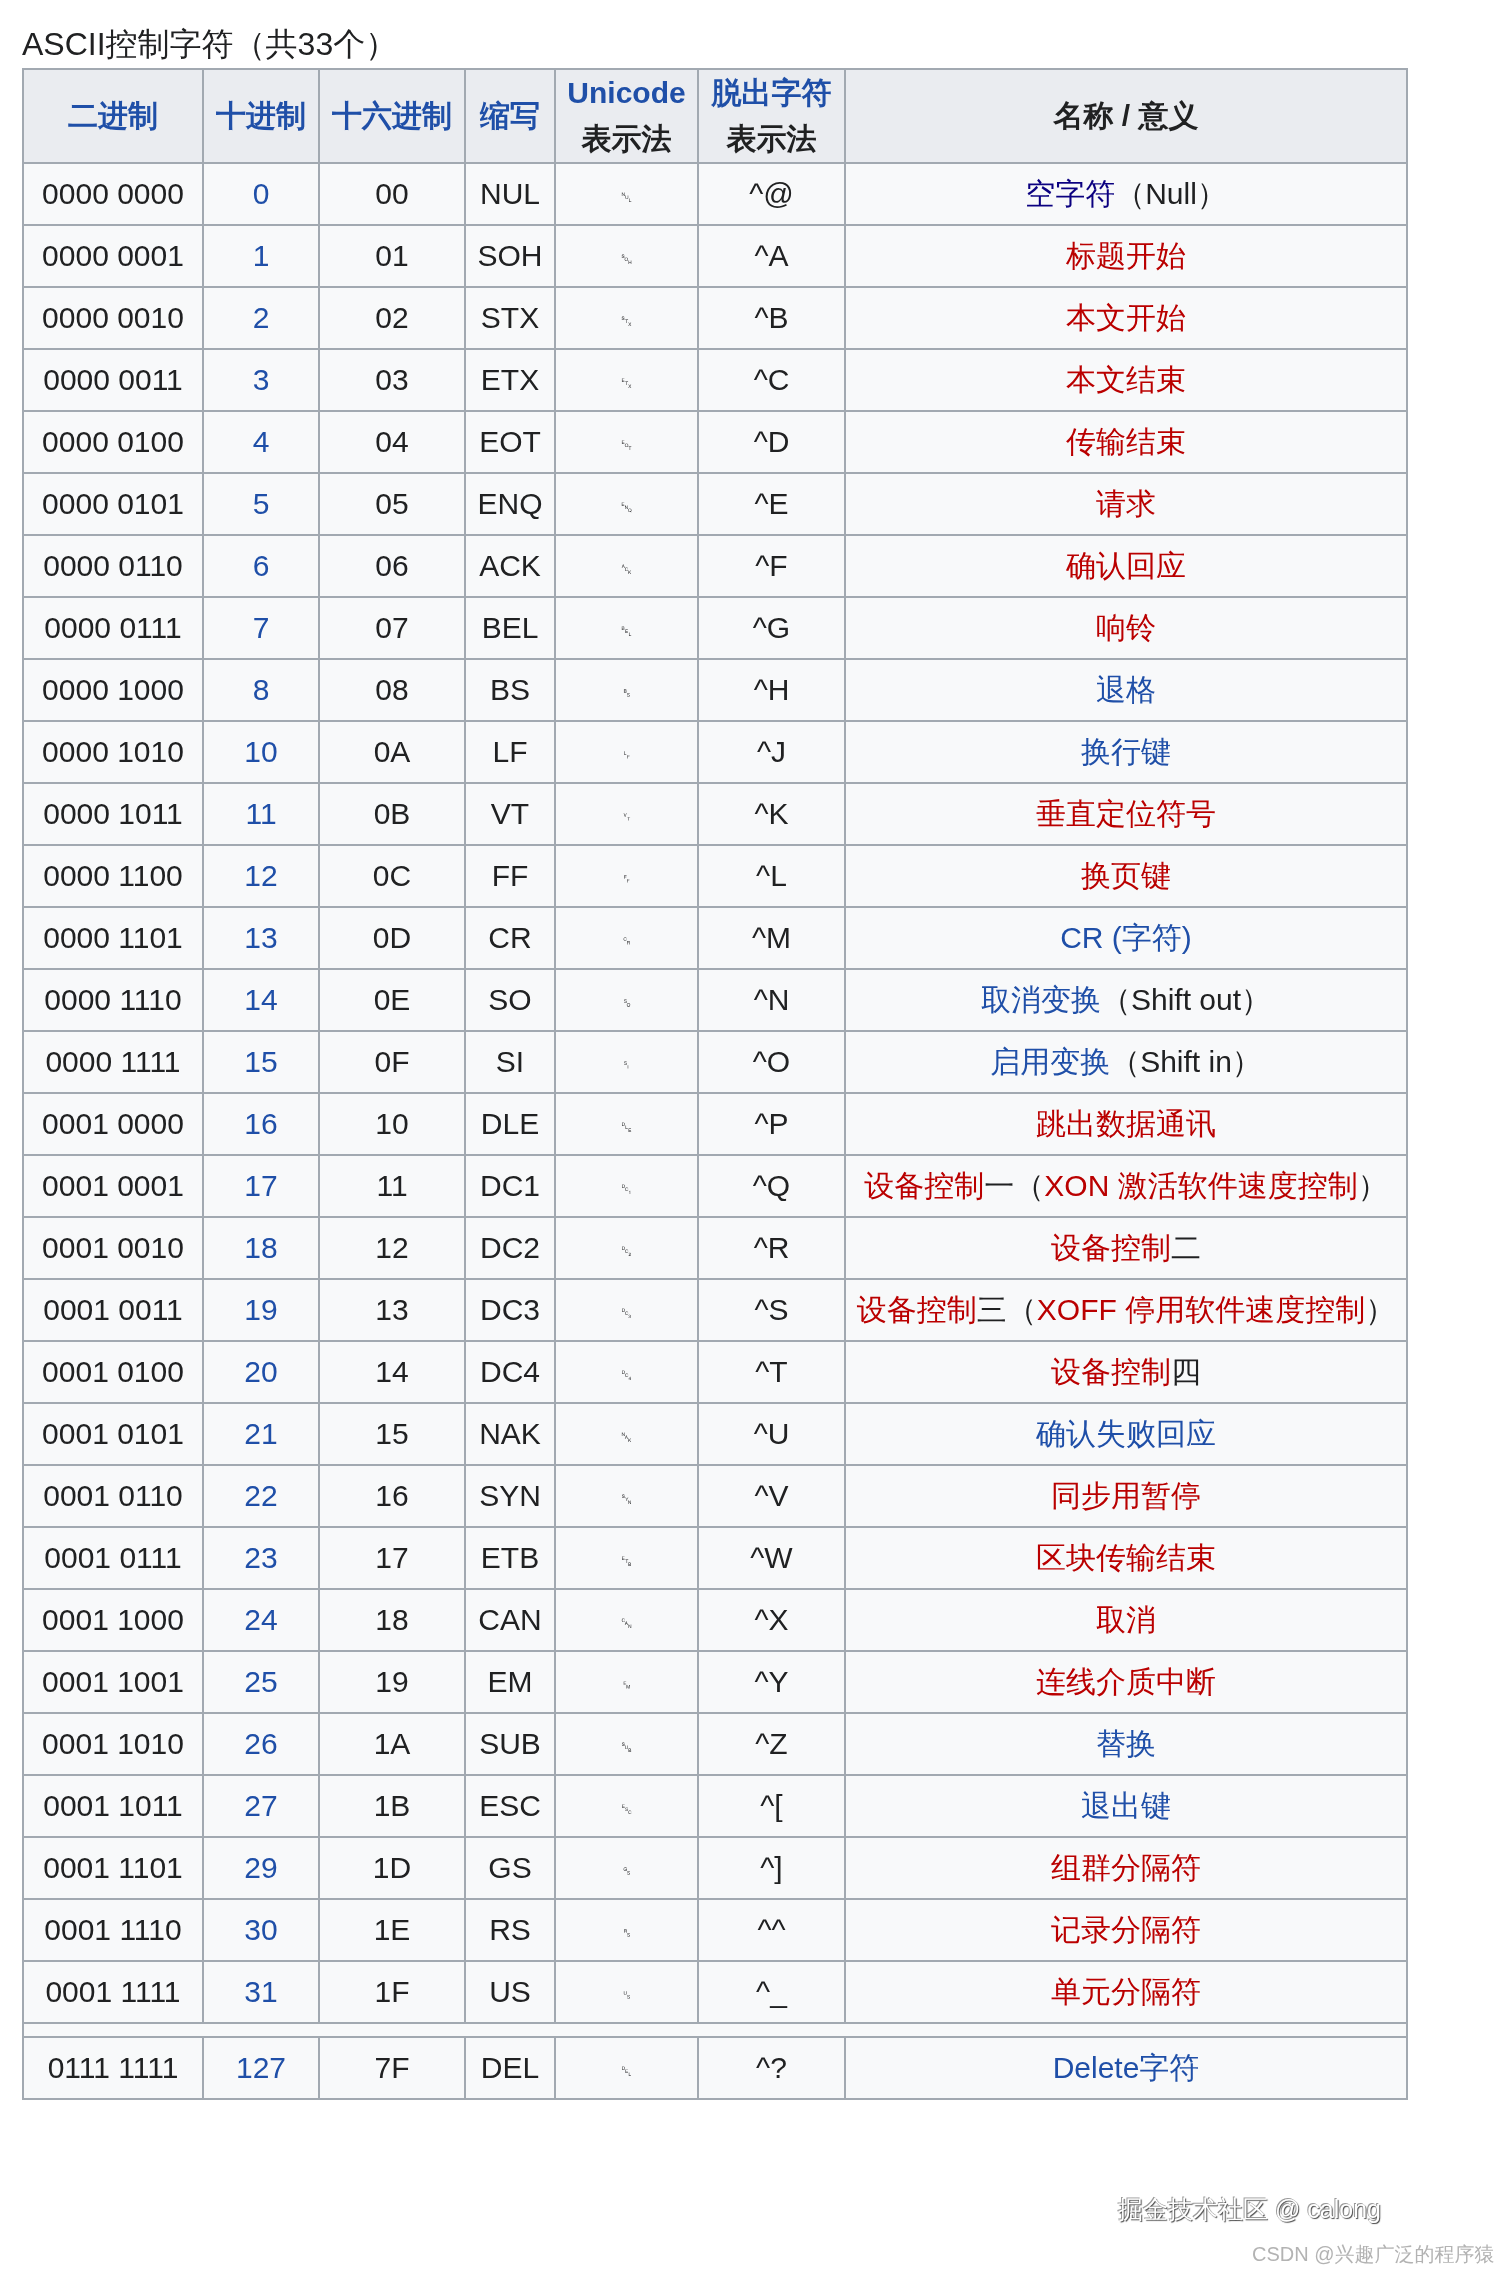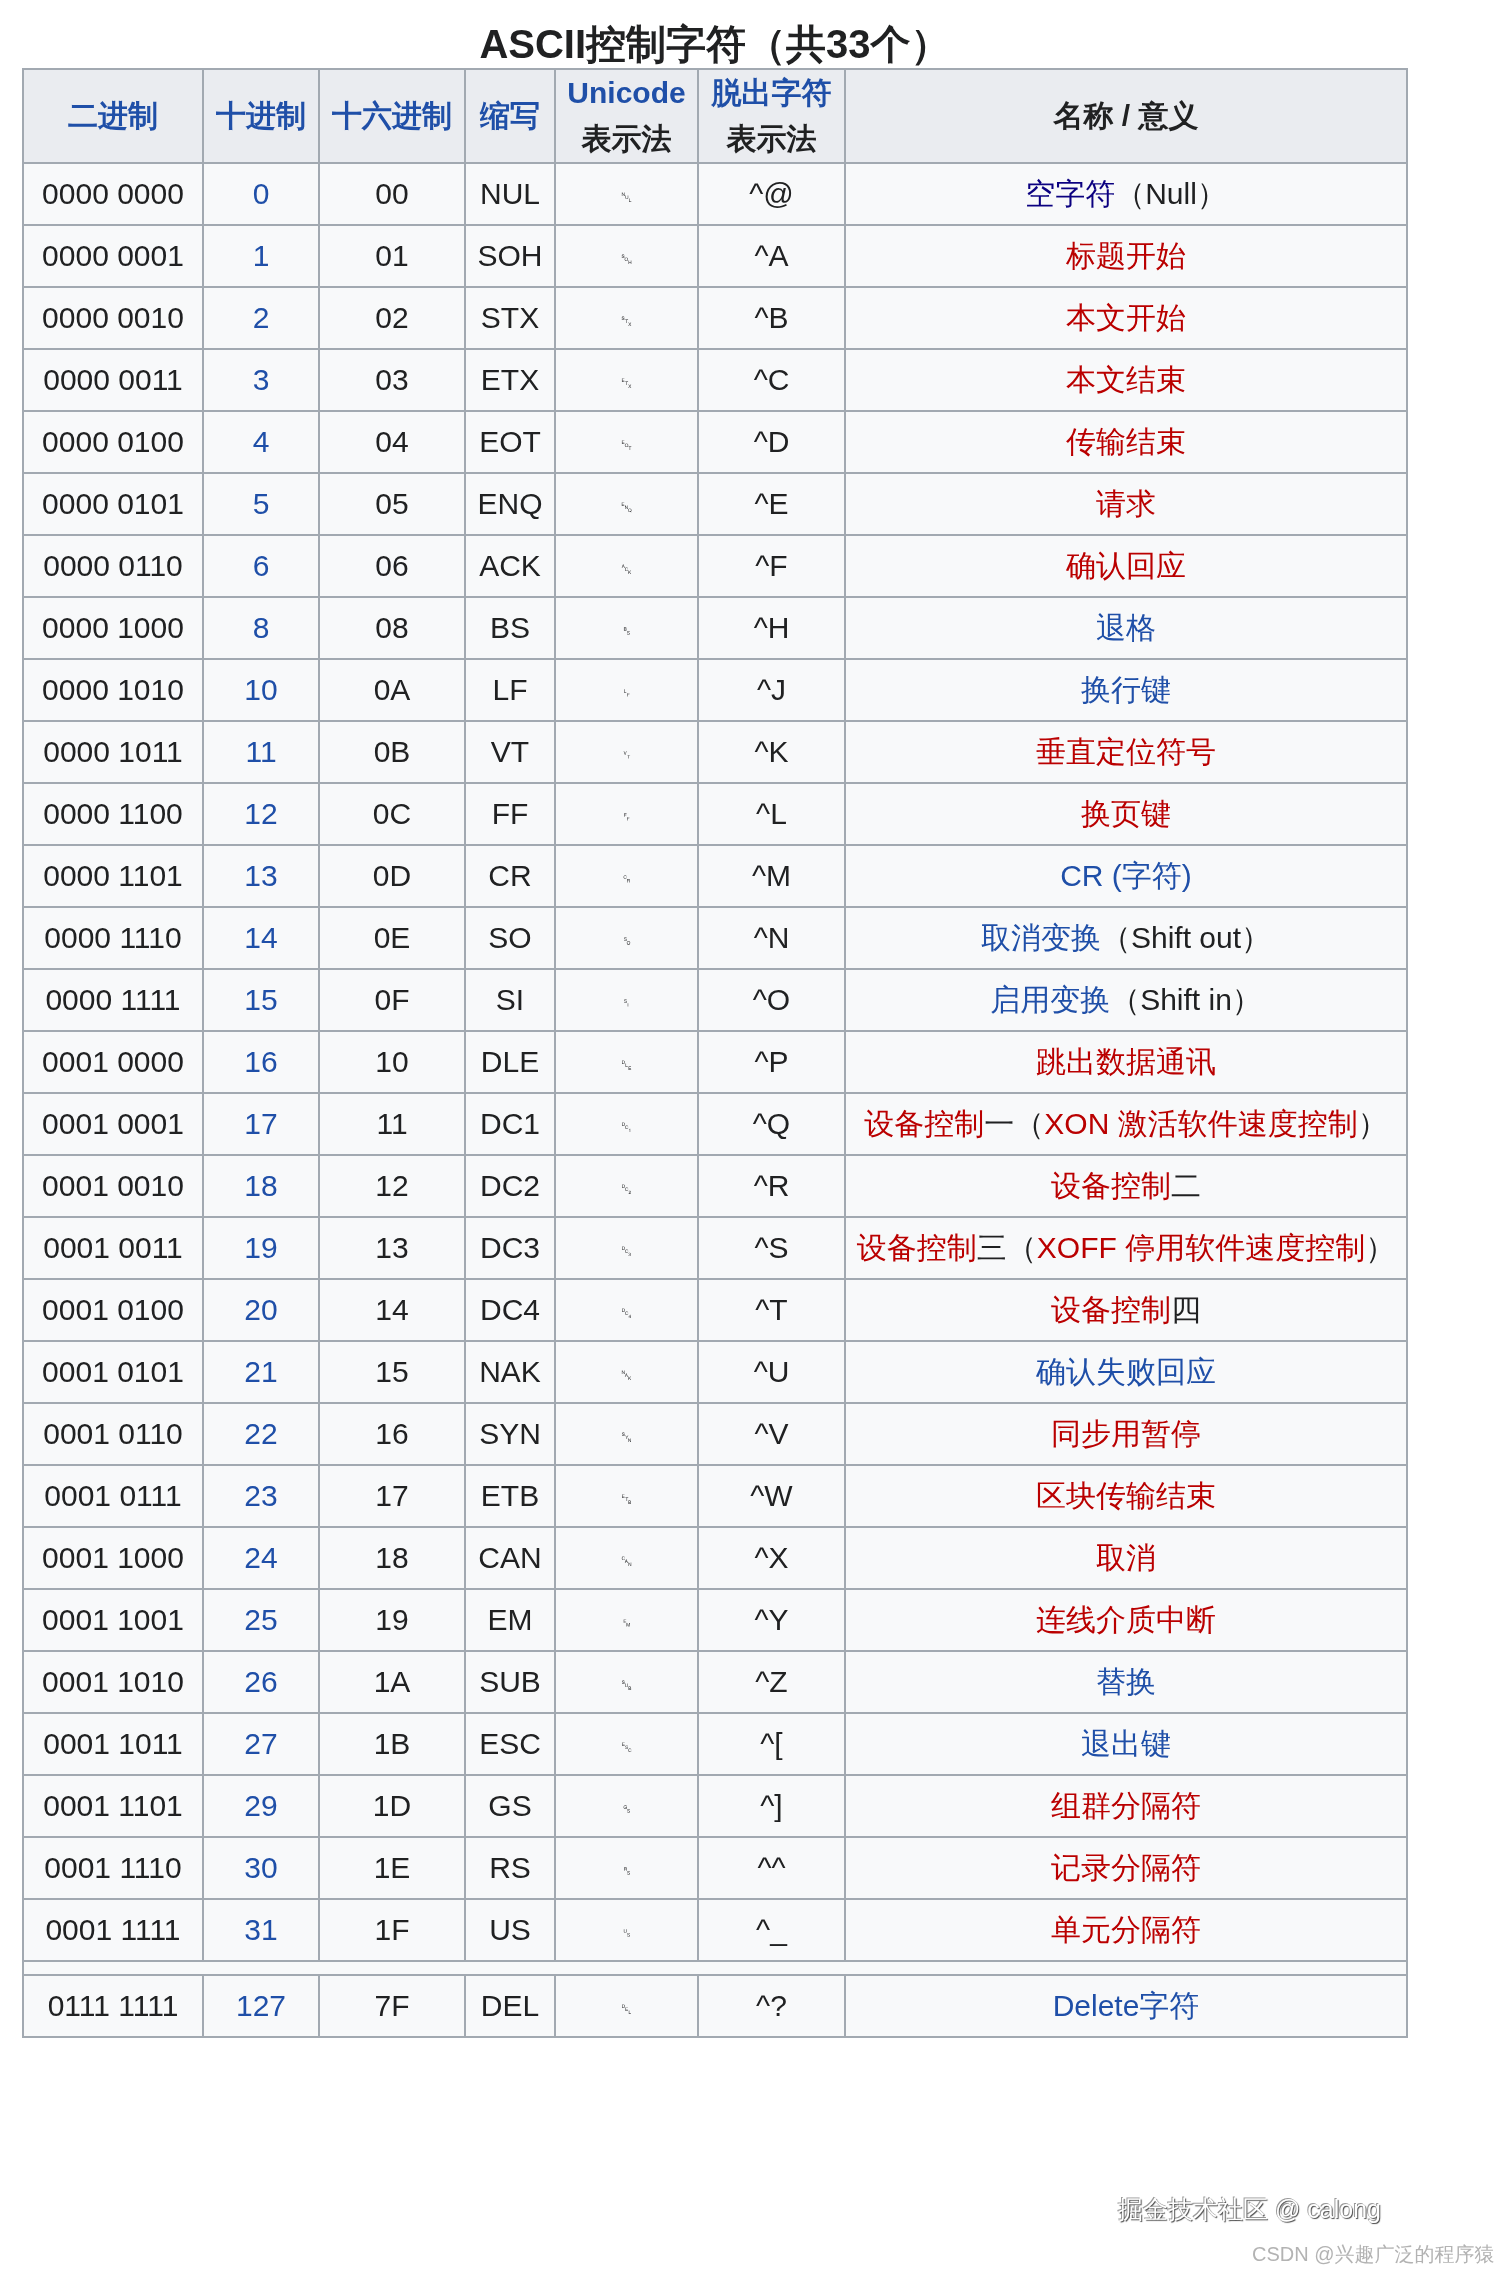--- a/index.html
+++ b/index.html
@@ -3,21 +3,21 @@
   <meta charset="utf-8">
   <style>
     html, body { margin: 0; padding: 0; background: #ffffff; }
     body {
       width: 1498px; height: 2272px; position: relative; overflow: hidden;
       font-family: "Liberation Sans", "DejaVu Sans", sans-serif;
       color: var(--text, #202122);
     }
     .caption {
       position: absolute; left: 22px; top: 26px; width: 1386px;
-      text-align: center; font-size: 40px; font-weight: bold; line-height: 36px;
+      text-align: left; font-size: 32px; font-weight: normal; line-height: 36px;
       color: var(--text, #202122);
     }
     table.ascii {
       position: absolute; left: 22px; top: 68px;
       width: 1386px; box-sizing: border-box;
       table-layout: fixed; border-collapse: separate; border-spacing: 0;
       border-top: 2px solid var(--border, #a2a9b1);
       border-left: 2px solid var(--border, #a2a9b1);
     }
     table.ascii th, table.ascii td {
@@ -153,20 +153,29 @@
       <tr>
         <td class="c-bin"><span>0000 0110</span></td>
         <td class="c-dec"><span class="k-link">6</span></td>
         <td class="c-hex"><span>06</span></td>
         <td class="c-abbr"><span>ACK</span></td>
         <td class="c-pic"><span>␆</span></td>
         <td class="c-caret"><span>^F</span></td>
         <td class="c-name"><span class="k-new">确认回应</span></td>
       </tr>
       <tr>
+        <td class="c-bin"><span>0000 0111</span></td>
+        <td class="c-dec"><span class="k-link">7</span></td>
+        <td class="c-hex"><span>07</span></td>
+        <td class="c-abbr"><span>BEL</span></td>
+        <td class="c-pic"><span>␇</span></td>
+        <td class="c-caret"><span>^G</span></td>
+        <td class="c-name"><span class="k-new">响铃</span></td>
+      </tr>
+      <tr>
         <td class="c-bin"><span>0000 1000</span></td>
         <td class="c-dec"><span class="k-link">8</span></td>
         <td class="c-hex"><span>08</span></td>
         <td class="c-abbr"><span>BS</span></td>
         <td class="c-pic"><span>␈</span></td>
         <td class="c-caret"><span>^H</span></td>
         <td class="c-name"><span class="k-link">退格</span></td>
       </tr>
       <tr>
         <td class="c-bin"><span>0000 1010</span></td>

